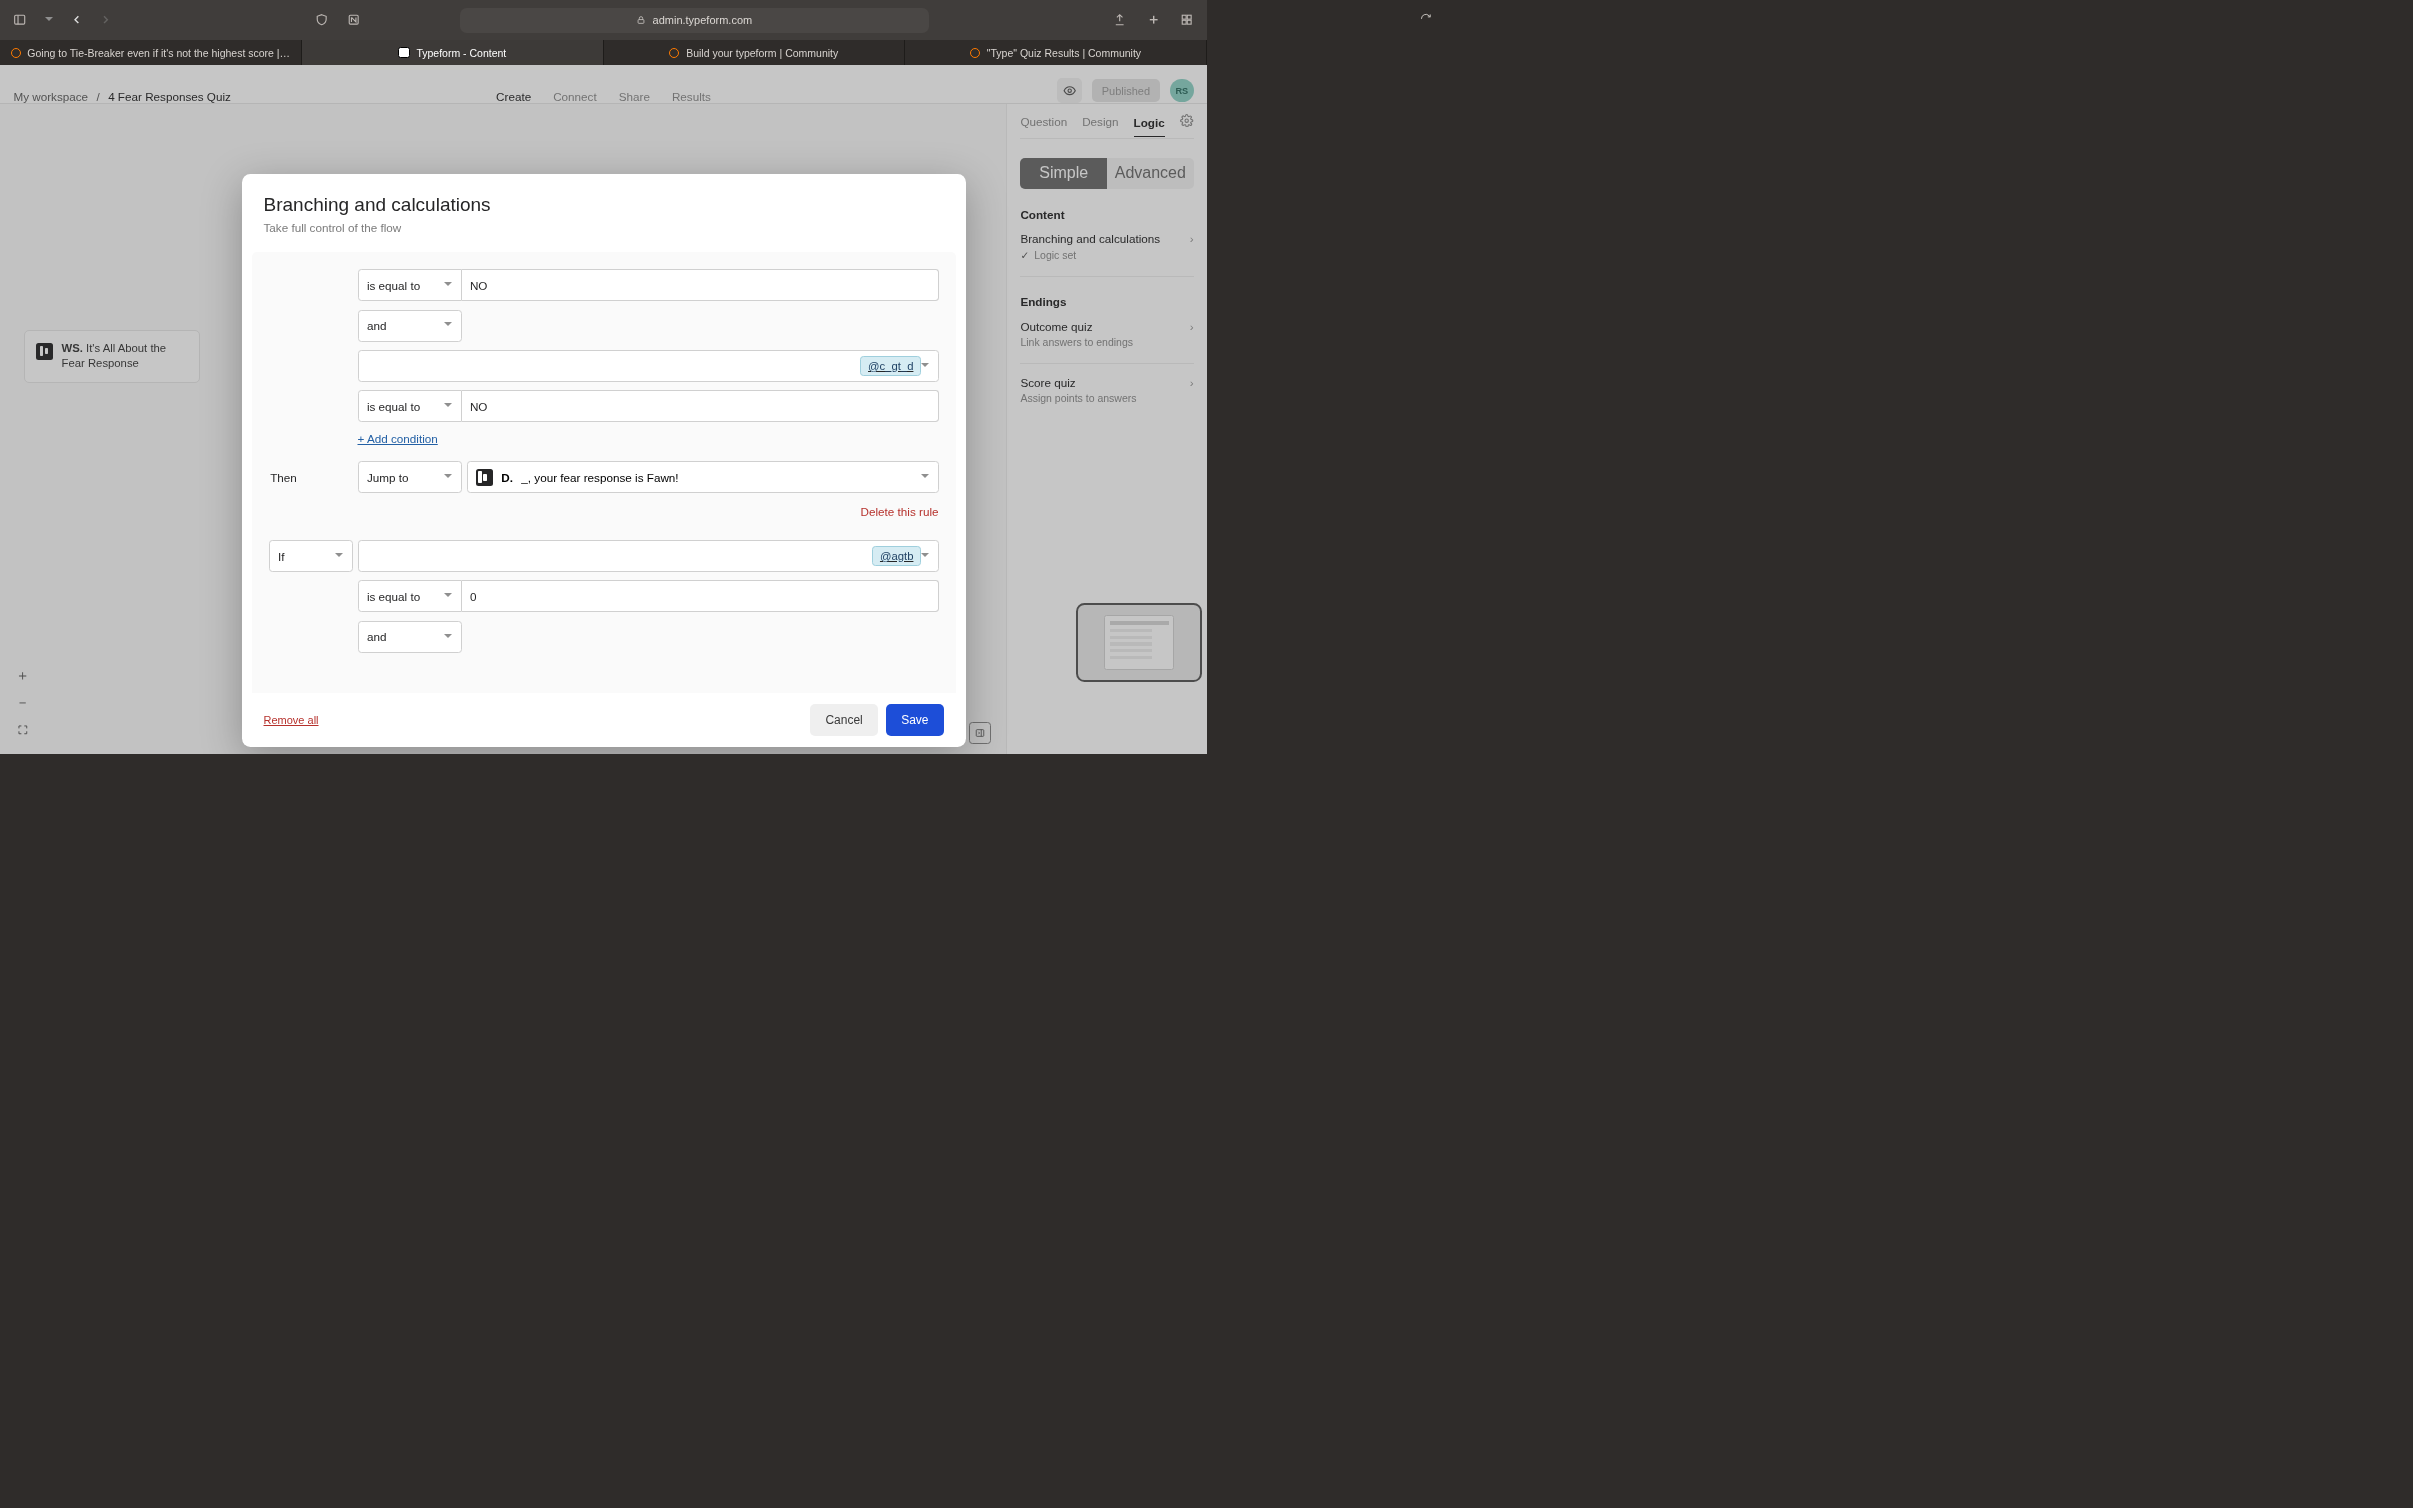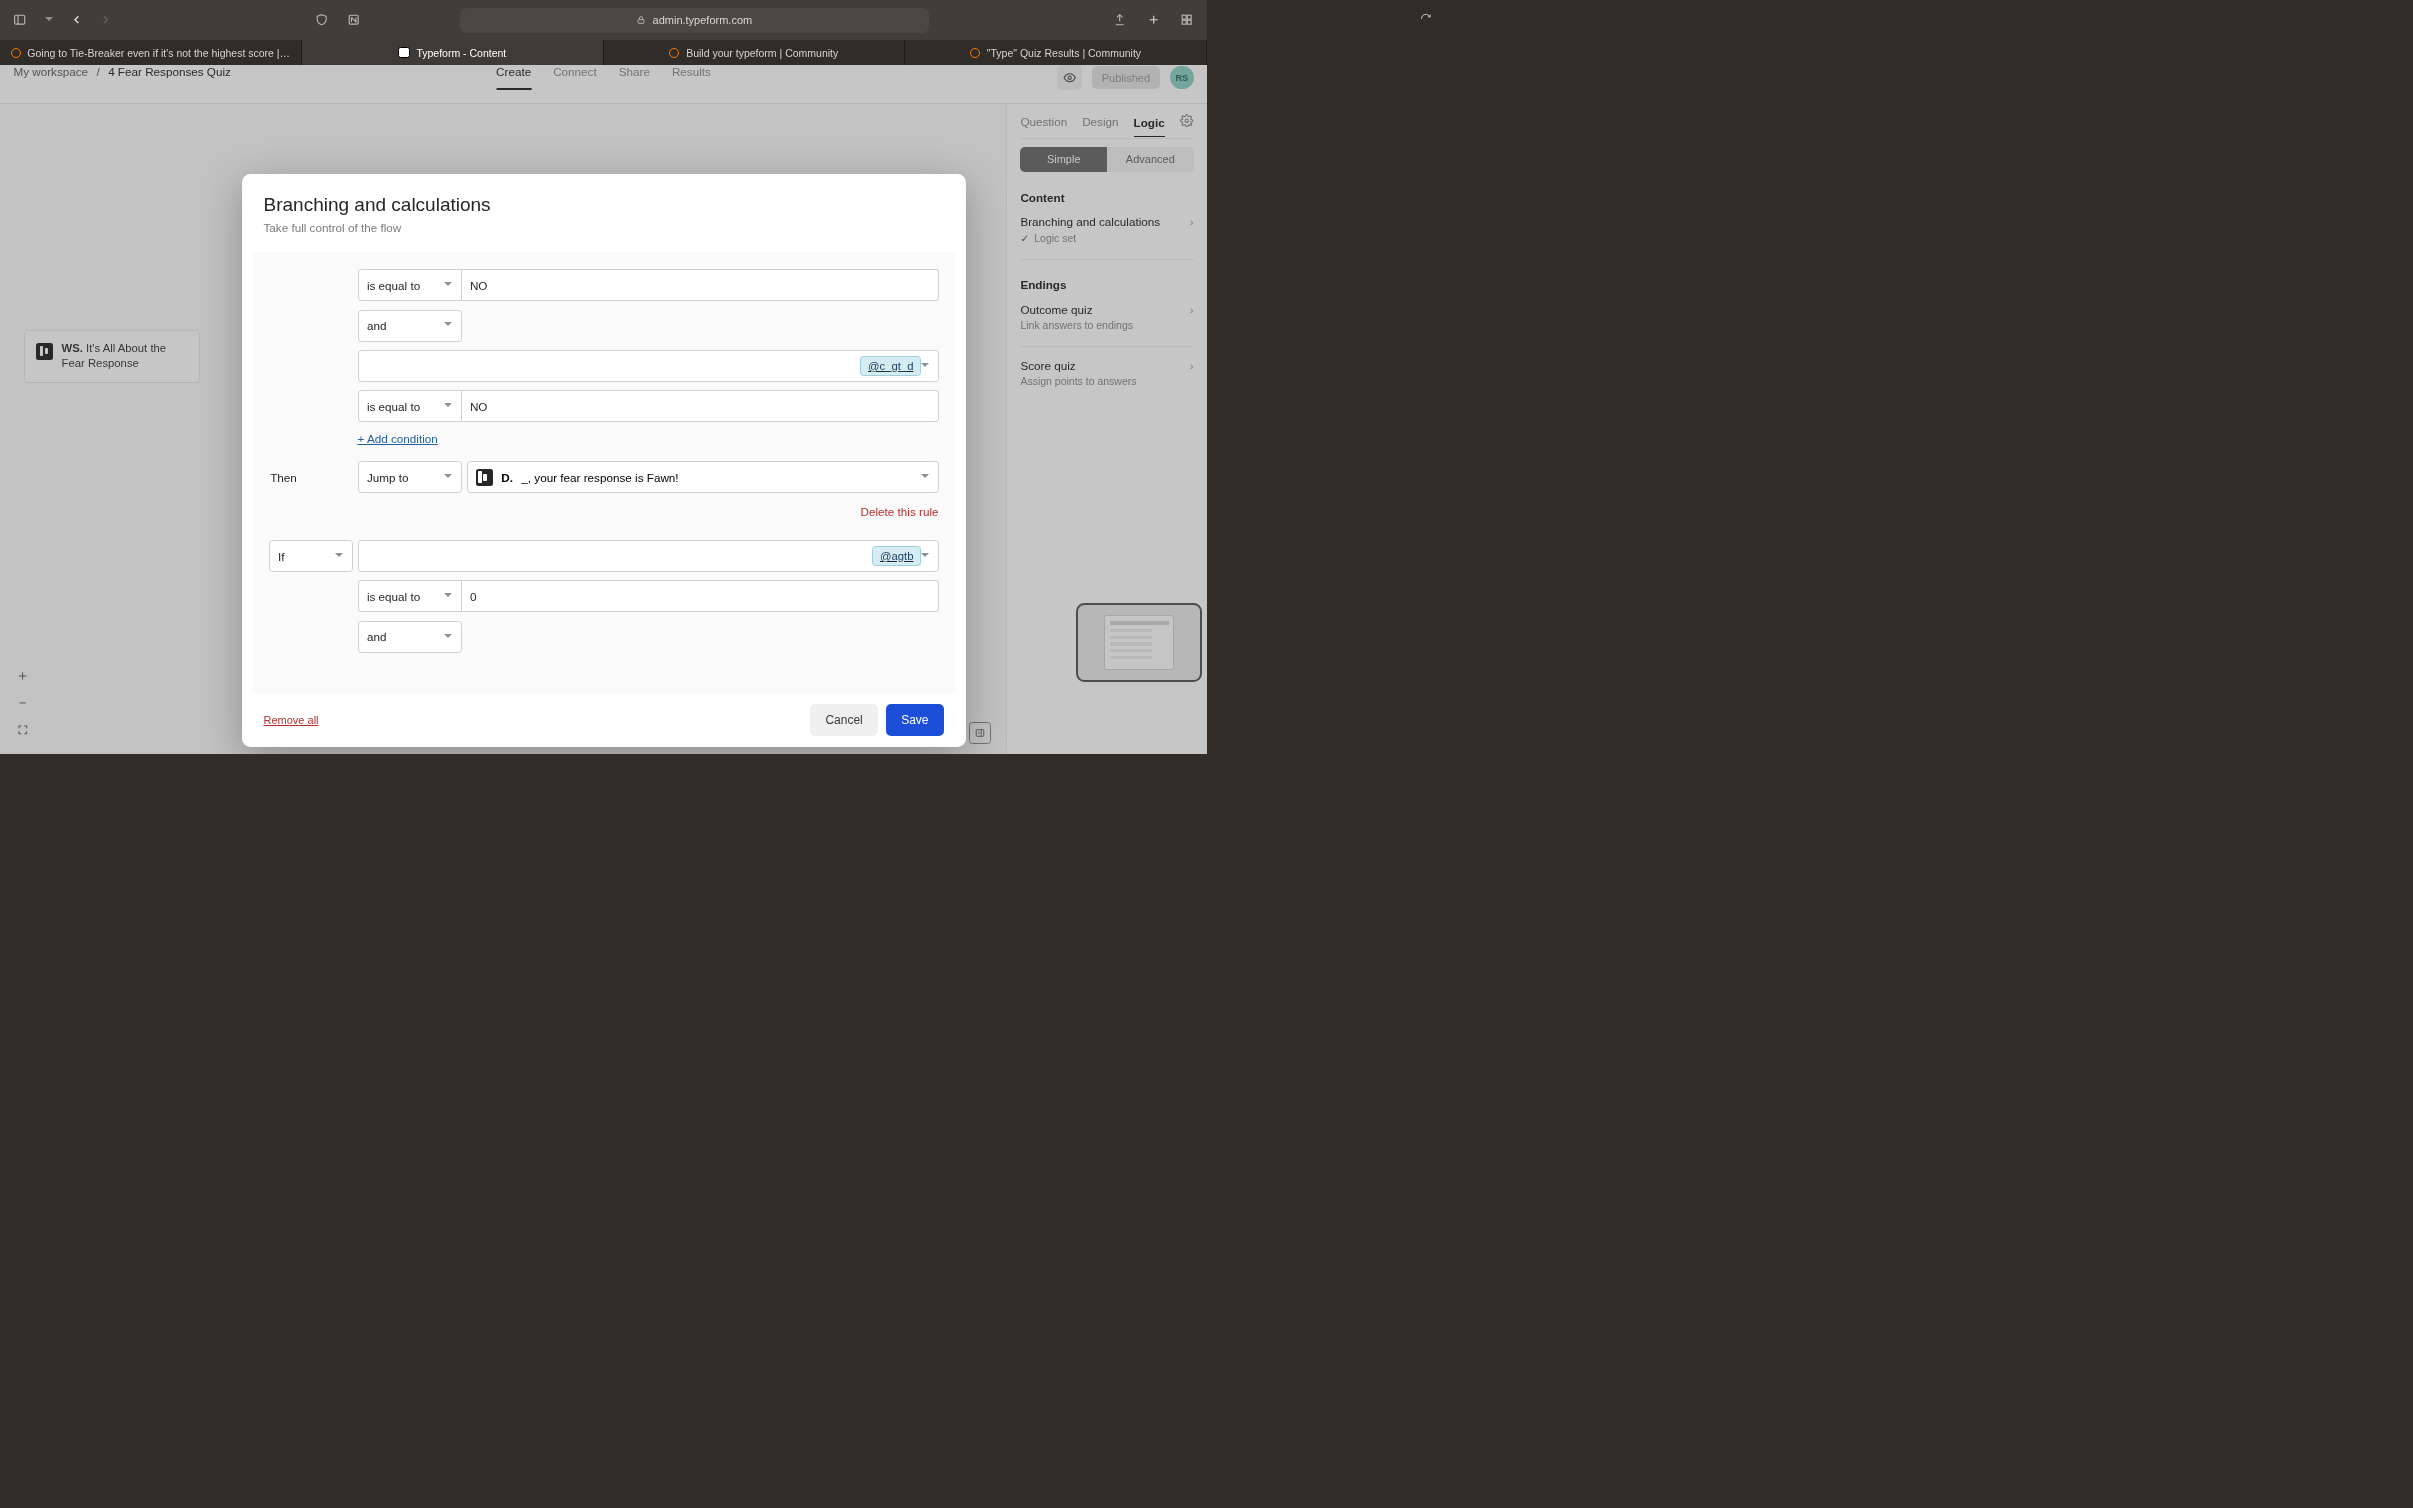--- a/index.html
+++ b/index.html
@@ -29,21 +29,21 @@
   .favicon { width:11.7px; height:11.7px; border-radius:2.5px; display:inline-block; }
   .fav-typeform-orange { border:1.7px solid #ff7a00; border-radius:50%; width:10px; height:10px; }
   .fav-typeform-sq { background:#fff; border:0.8px solid #000; }
 
   
   .app {
     position:relative; height: calc(754px - 65px); background:#fafafa;
   }
   .app-header {
     height:39px; border-bottom:0.8px solid #e8e8e8; background:#fff;
-    display:flex; align-items:flex-start; padding:0 13.4px; gap:8.4px;
+    display:flex; align-items:flex-end; padding:0 13.4px; gap:8.4px;
   }
   .crumb { color:#5f5f5f; font-size:11.7px; }
   .crumb.strong { color:#262627; }
   .nav-center {
     position:absolute; left:50%; transform:translateX(-50%);
     display:flex; gap:22px; font-size:11.7px; color:#8c8c8c;
   }
   .nav-center .nav-item.active { color:#262627; border-bottom:2.5px solid #262627; padding-bottom:10px; margin-bottom:-11.7px;}
   .hdr-right { margin-left:auto; display:flex; align-items:center; gap:10px; }
   .eye { width:25px; height:25px; border-radius:5px; background:#f1f1f1; display:flex; align-items:center; justify-content:center; color:#555;}
@@ -77,22 +77,22 @@
 
   
   .inspector {
     position:absolute; top:39px; right:0; width:201px; bottom:0; background:#fff;
     border-left:0.8px solid #eee; padding:10px 13.4px 0; color:#262627;
   }
   .insp-tabs { display:flex; gap:15px; font-size:11.7px; color:#8c8c8c; border-bottom:0.8px solid #eee; padding-bottom:8.4px; align-items:center;}
   .insp-tabs .t.active{ color:#262627; font-weight:600; border-bottom:1.7px solid #262627; padding-bottom:7.5px; margin-bottom:-9.2px;}
   .insp-tabs .gear{margin-left:auto;}
   .seg {
-    display:flex; margin-top:8px; background:#f3f3f3; border-radius:5px; overflow:hidden;
-    font-size:11px;
+    display:flex; margin-top:19px; background:#f3f3f3; border-radius:5px; overflow:hidden;
+    font-size:16px;
   }
   .seg div{ flex:1; text-align:center; padding:6.7px 0; color:#6c6c6c;}
   .seg div.on{ background:#6b6b6b; color:#fff;}
   .sec-h { font-size:11.7px; font-weight:600; margin-top:18.4px; color:#262627;}
   .row {
     display:flex; justify-content:space-between; align-items:center; margin-top:11.7px;
     font-size:11.7px; color:#262627;
   }
   .row .chev{ color:#9a9a9a;}
   .sub { font-size:10.5px; color:#8c8c8c; margin-top:3.4px;}

